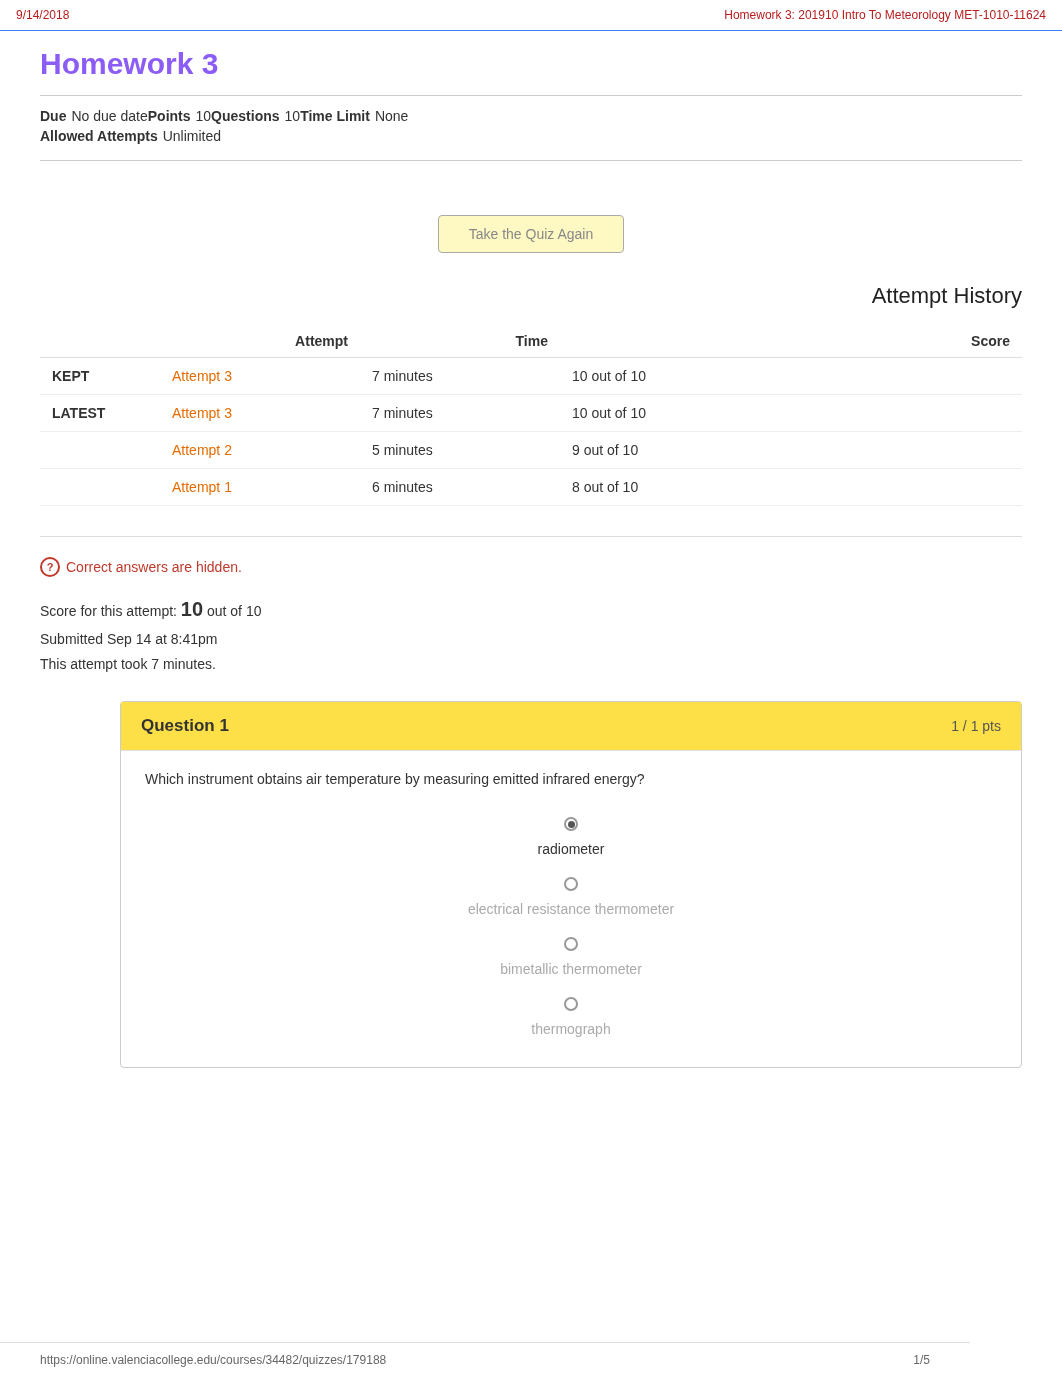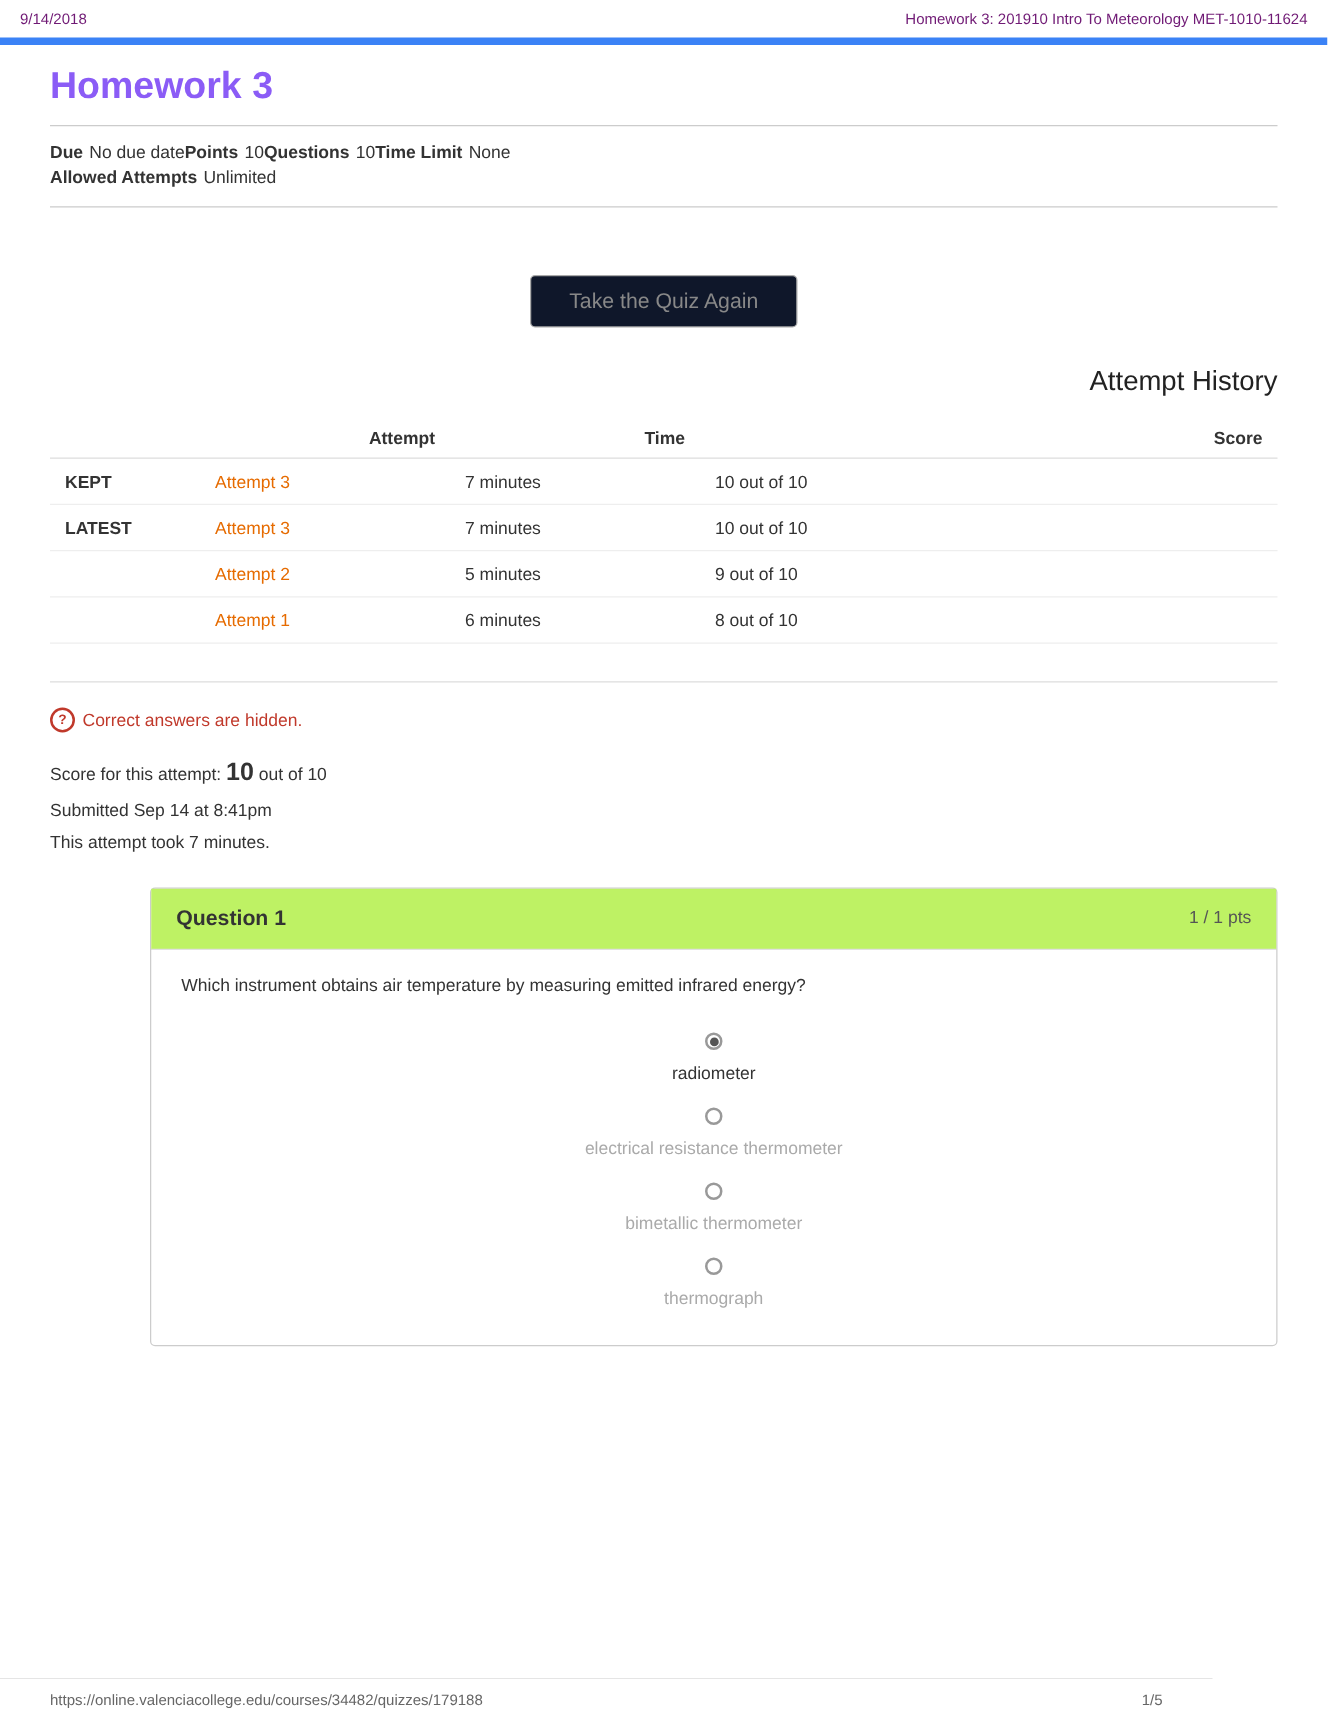--- a/index.html
+++ b/index.html
@@ -8,22 +8,22 @@
       font-size: 14px;
       color: #333;
       background: #fff;
       width: 1062px;
     }
     .top-bar {
       display: flex;
       justify-content: space-between;
       padding: 8px 16px;
       font-size: 12px;
-      color: #701a75;
-      border-bottom: 6px solid #3b82f6;
+      color: #b91c1c;
+      border-bottom: 1px solid #3b82f6;
     }
     .main-content {
       padding: 16px 40px 60px 40px;
     }
     .page-title {
       font-size: 30px;
       font-weight: bold;
       color: #8b5cf6;
       margin-bottom: 14px;
     }
@@ -51,23 +51,23 @@
       font-weight: normal;
     }
     .take-quiz-section {
       display: flex;
       justify-content: center;
       padding: 30px 0;
     }
     .take-quiz-btn {
       padding: 10px 30px;
       border: 1px solid #aaa;
-      background: #0f172a;
+      background: #fef9c3;
       color: #888;
-      font-size: 17px;
+      font-size: 14px;
       border-radius: 4px;
       cursor: pointer;
     }
     .attempt-history-title {
       font-size: 22px;
       font-weight: normal;
       color: #222;
       margin-bottom: 16px;
       text-align: right;
     }
@@ -133,24 +133,24 @@
       font-weight: bold;
     }
     .question-card {
       border: 1px solid #ccc;
       border-radius: 4px;
       margin: 0 0 24px 80px;
     }
     .question-header {
       display: flex;
       justify-content: space-between;
-      align-items: flex-start;
+      align-items: center;
       padding: 14px 20px;
       border-bottom: 1px solid #e0e0e0;
-      background: #bef264;
+      background: #fde047;
     }
     .question-title {
       font-size: 17px;
       font-weight: bold;
     }
     .question-pts {
       font-size: 14px;
       color: #555;
     }
     .question-body {

